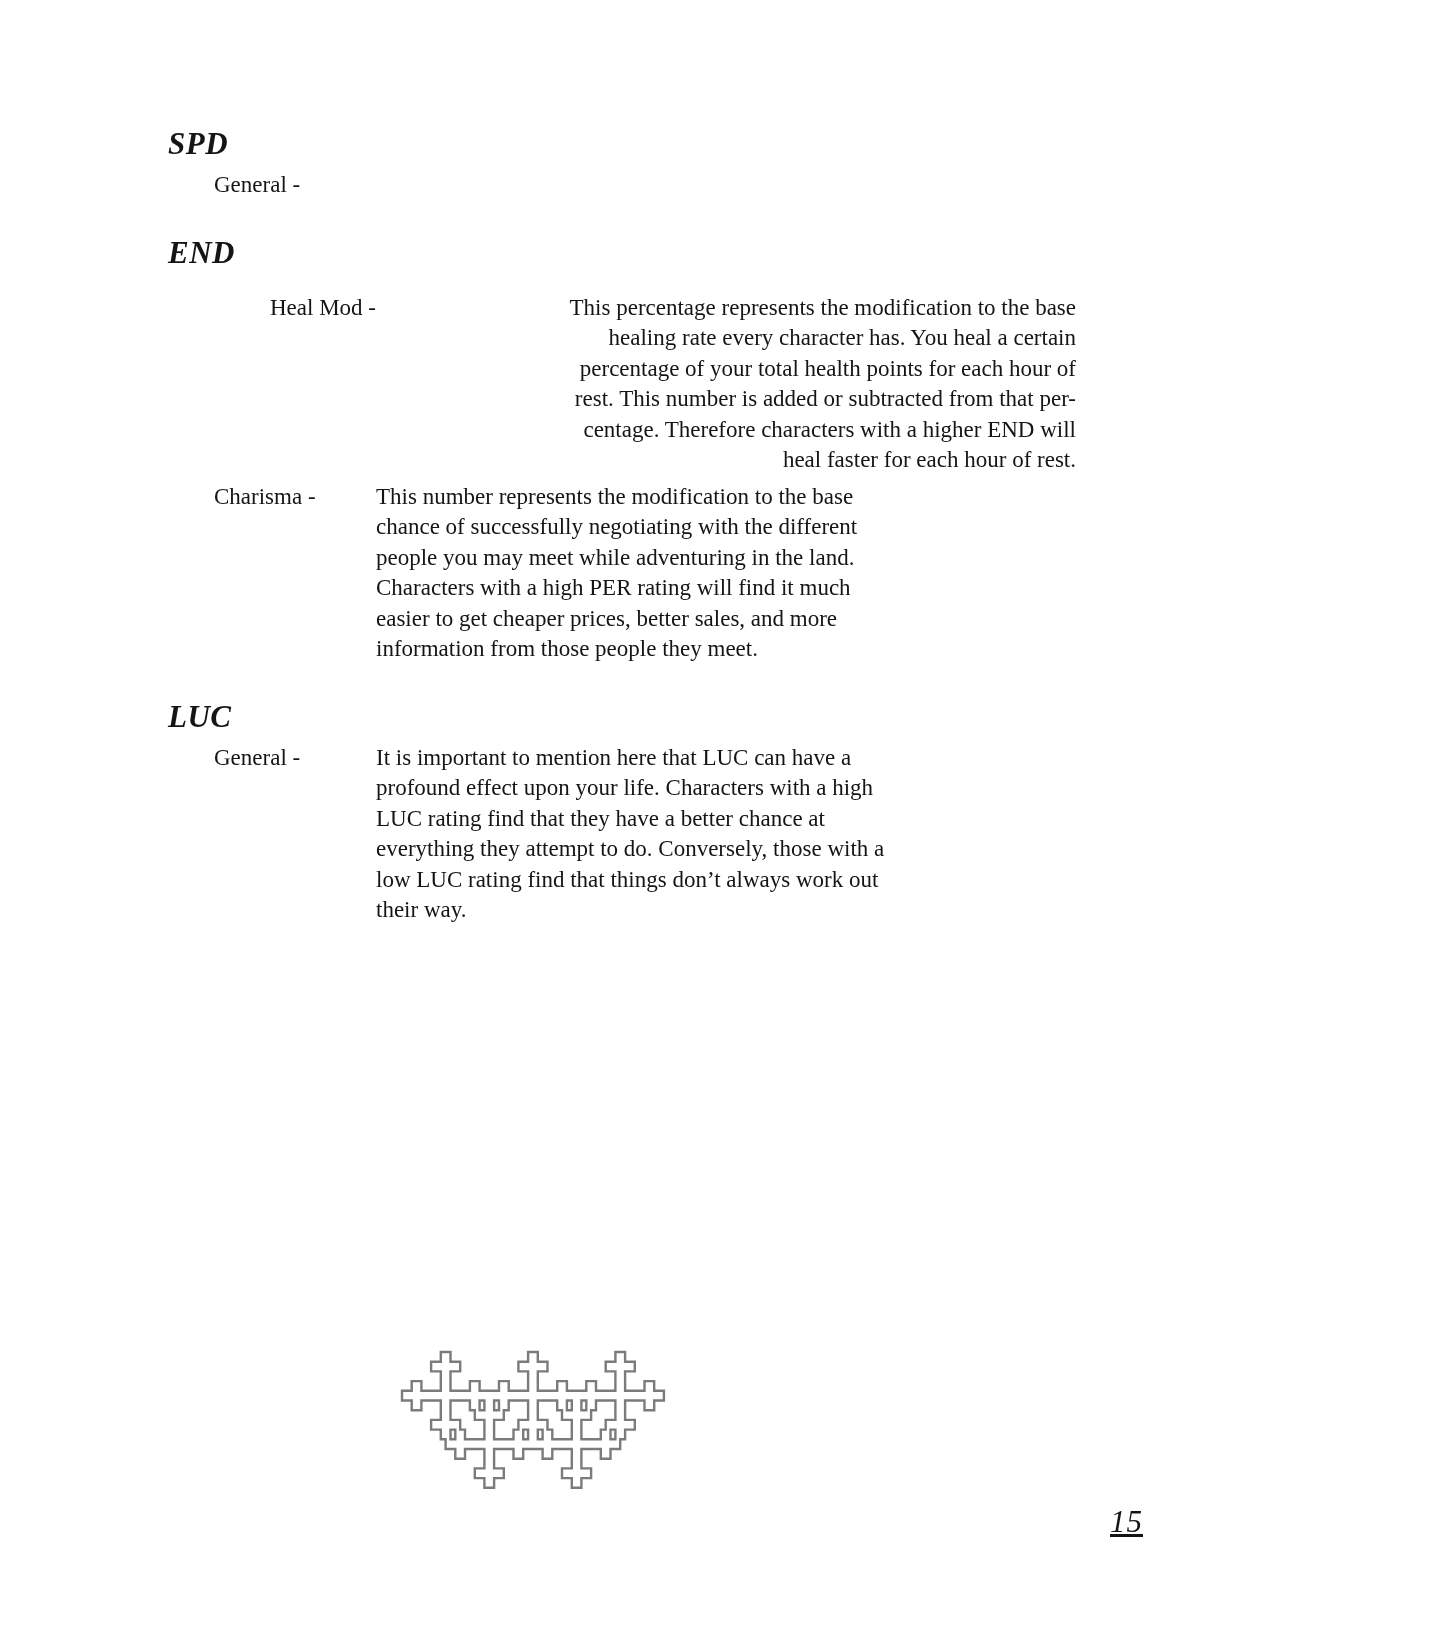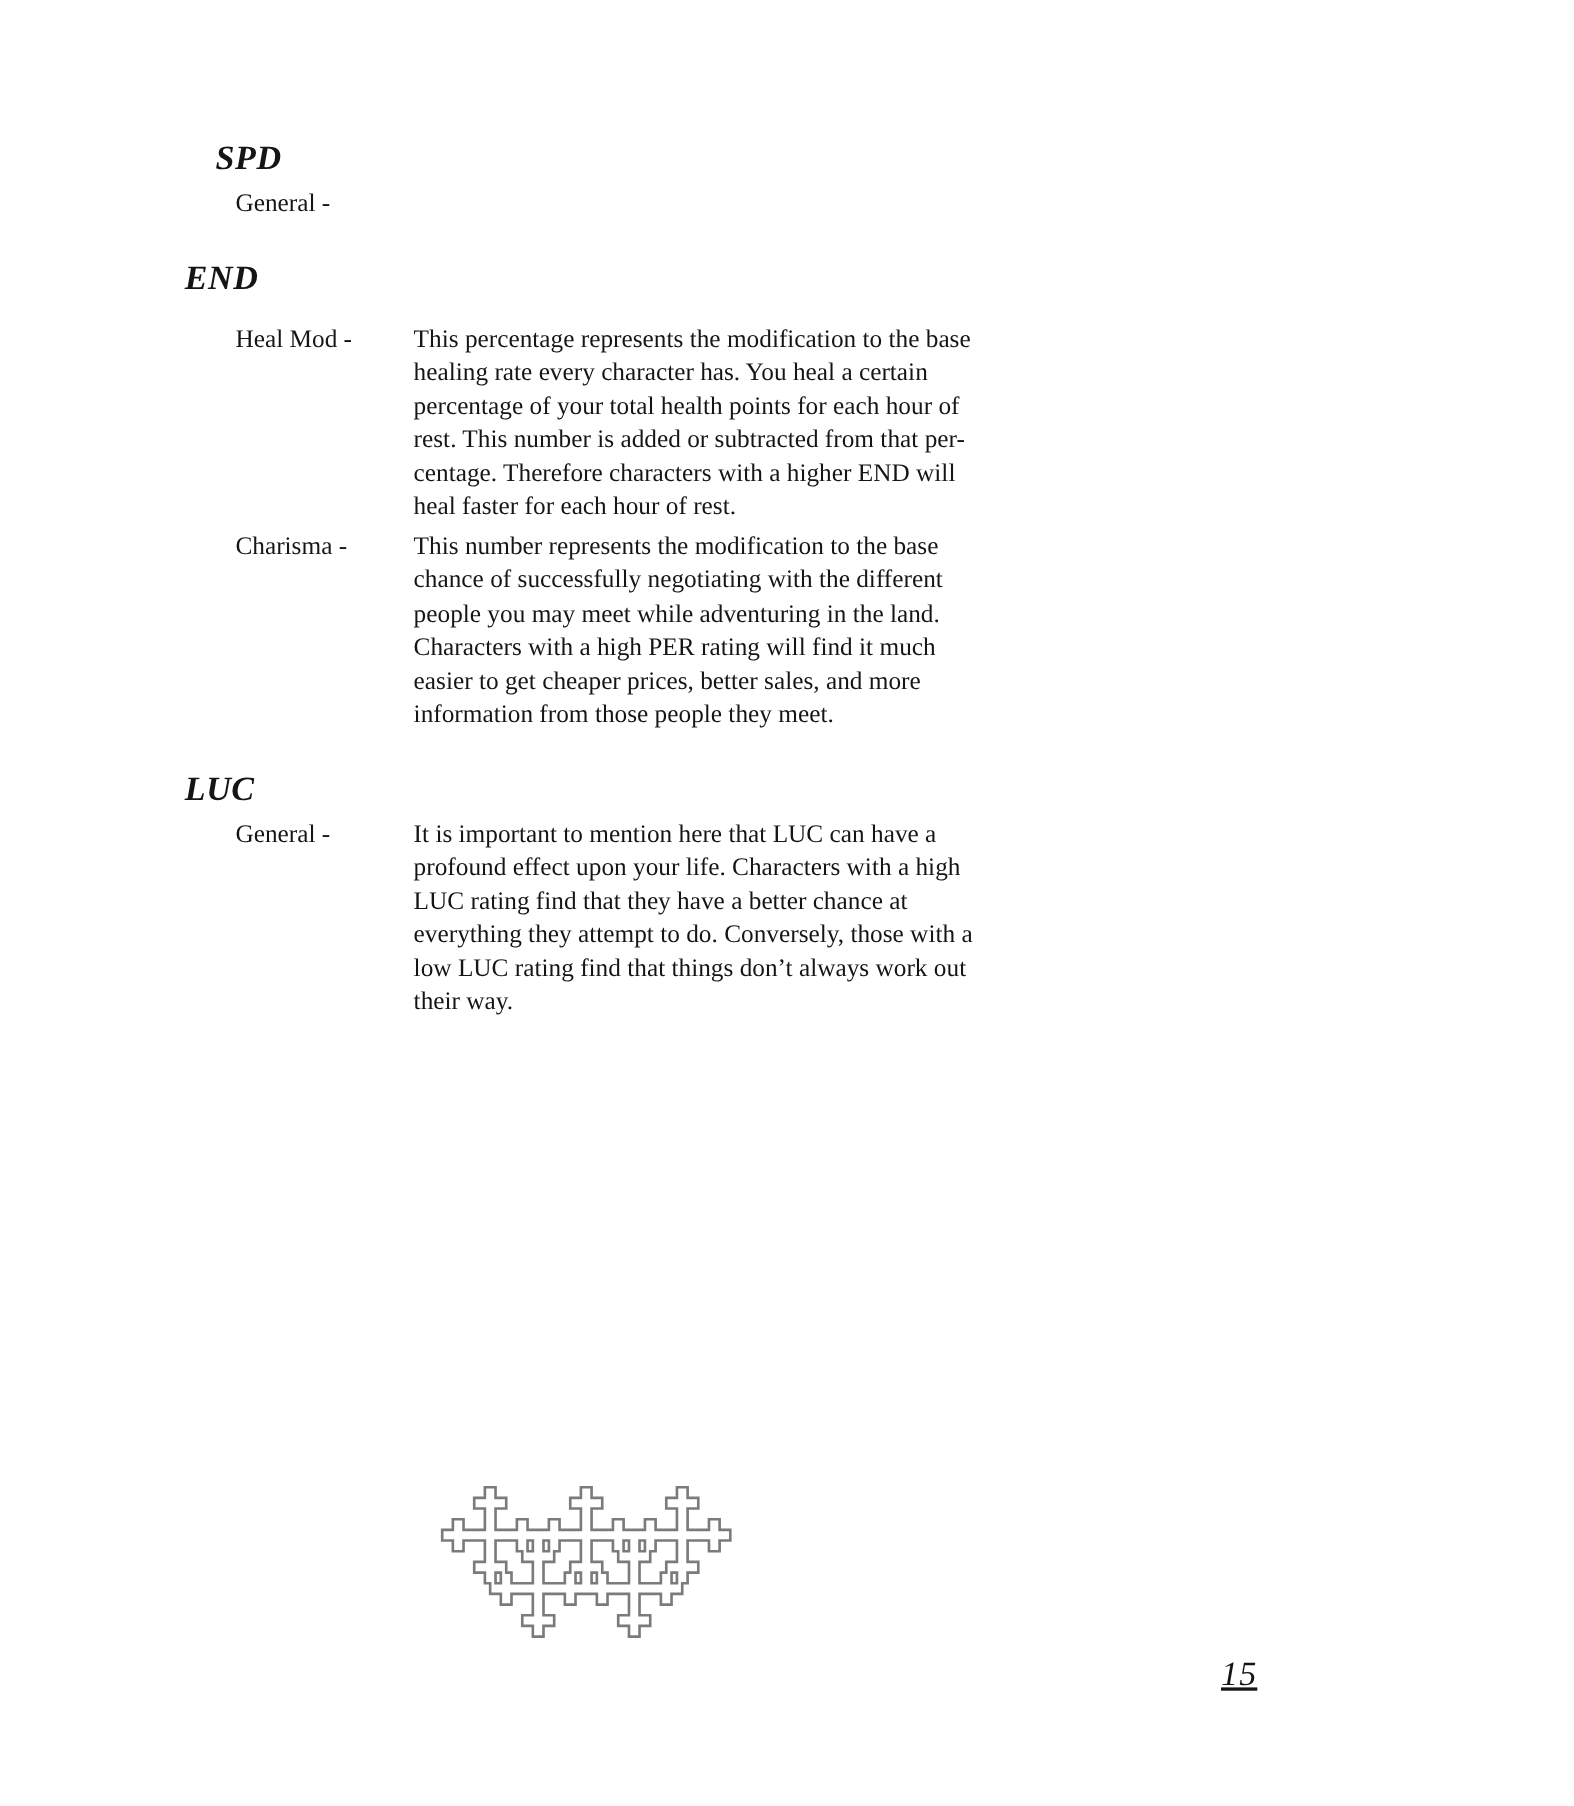--- a/index.html
+++ b/index.html
@@ -19,28 +19,28 @@
     width:900px;
   }
   .section-heading{
     font-size:31px;
     font-style:italic;
     font-weight:bold;
     line-height:40px;
     margin:32px 0 0 0;
     letter-spacing:0.5px;
   }
-  .content section:first-child .section-heading{margin-top:0;margin-left:28px;}
+  .content section:first-child .section-heading{margin-top:0;}
   .entry{
     display:grid;
     grid-template-columns:162px 700px;
     margin-top:6px;
     margin-left:46px;
   }
-  .entry + .entry{margin-top:14px;}
+  .entry + .entry{margin-top:14px;text-align:right;}
   .term{
     font-size:23px;
     line-height:30.5px;
   }
   .desc{
     font-size:23px;
     line-height:30.5px;
     white-space:pre-line;
   }
   .ornament{

